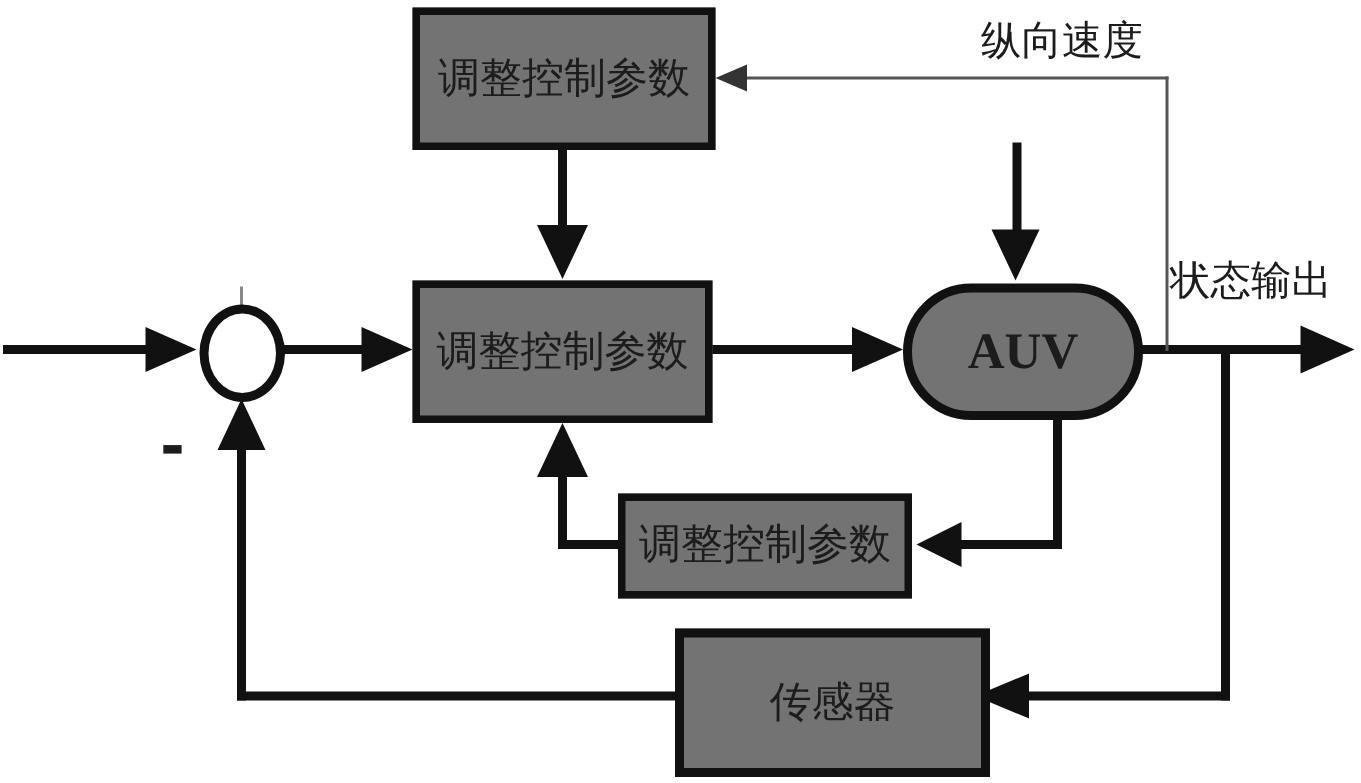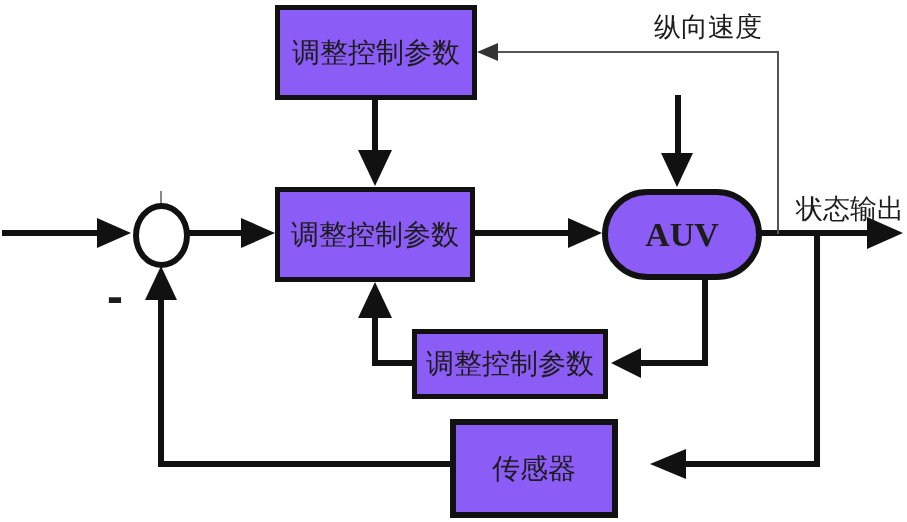--- a/index.html
+++ b/index.html
@@ -9,28 +9,28 @@
     width:907px;height:522px;
     background:#ffffff;
     font-family:"Liberation Serif","DejaVu Serif",serif;
     color:#1c1c1c;
     overflow:hidden;
   }
   
   .blk{
     position:absolute;
     border:5px solid #111;
-    background:#8b5cf6;
+    background:#737373;
     display:flex;align-items:center;justify-content:center;
     font-size:28px;line-height:1;white-space:nowrap;
   }
   #box-ctrl   {left:275px;top:5px;  width:202px;height:95px;}
   #box-dyn    {left:275px;top:187px;width:200px;height:95px;}
   #box-model  {left:412px;top:329px;width:196px;height:70px;}
-  #box-sensor {left:450px;top:419px;width:168px;height:99px;border-width:6px;}
+  #box-sensor {left:450px;top:419px;width:210px;height:99px;border-width:6px;}
   #node-auv   {left:602px;top:189px;width:160px;height:91px;border-width:6px;border-radius:46px;font-size:34px;font-weight:bold;}
   #node-sum   {left:133px;top:203px;width:57px;height:65px;border-width:6px;border-radius:50%;background:#fff;}
   
   .ln{position:absolute;background:#111;}
   .thin{background:#555;}
   #ln-input      {left:2px;  top:230px;width:96px; height:6px;}
   #ln-sum-dyn    {left:189px;top:230px;width:55px; height:6px;}
   #ln-dyn-auv    {left:474px;top:230px;width:96px; height:6px;}
   #ln-auv-out    {left:761px;top:230px;width:108px;height:6px;}
   #ln-ctrl-dyn   {left:372px;top:99px; width:6px;  height:53px;}
@@ -62,21 +62,21 @@
   #ar-model-dyn{left:358px;top:282px;border-bottom-width:36px;border-left-width:17px;border-right-width:17px;}
   #ar-sensor-in{left:650px;top:449px;border-right-width:36px;}
   #ar-fb-up    {left:145px;top:266px;}
   #ar-thin     {left:477px;top:43px;border-top:9px solid transparent;border-bottom:9px solid transparent;border-right:21px solid #333;}
   
   .lbl{position:absolute;font-size:27px;line-height:1.12;white-space:nowrap;}
   #lbl-input  {left:3px;  top:188px;}
   #lbl-error  {left:152px;top:127px;width:100px;text-align:center;line-height:38px;}
   #lbl-speed  {left:654px;top:12px;}
   #lbl-disturb{left:612px;top:85px;line-height:35px;}
-  #lbl-output {left:780px;top:194px;padding-left:16px;}
+  #lbl-output {left:780px;top:172px;}
   #lbl-minus  {left:107px;top:270px;font-size:48px;font-weight:bold;font-family:"Liberation Sans","DejaVu Sans",sans-serif;}
 </style>
 </head>
 <body>
 
 <div id="stage">
 
   <div class="ln" id="ln-input"></div>
   <div class="ln" id="ln-sum-dyn"></div>
   <div class="ln" id="ln-dyn-auv"></div>

